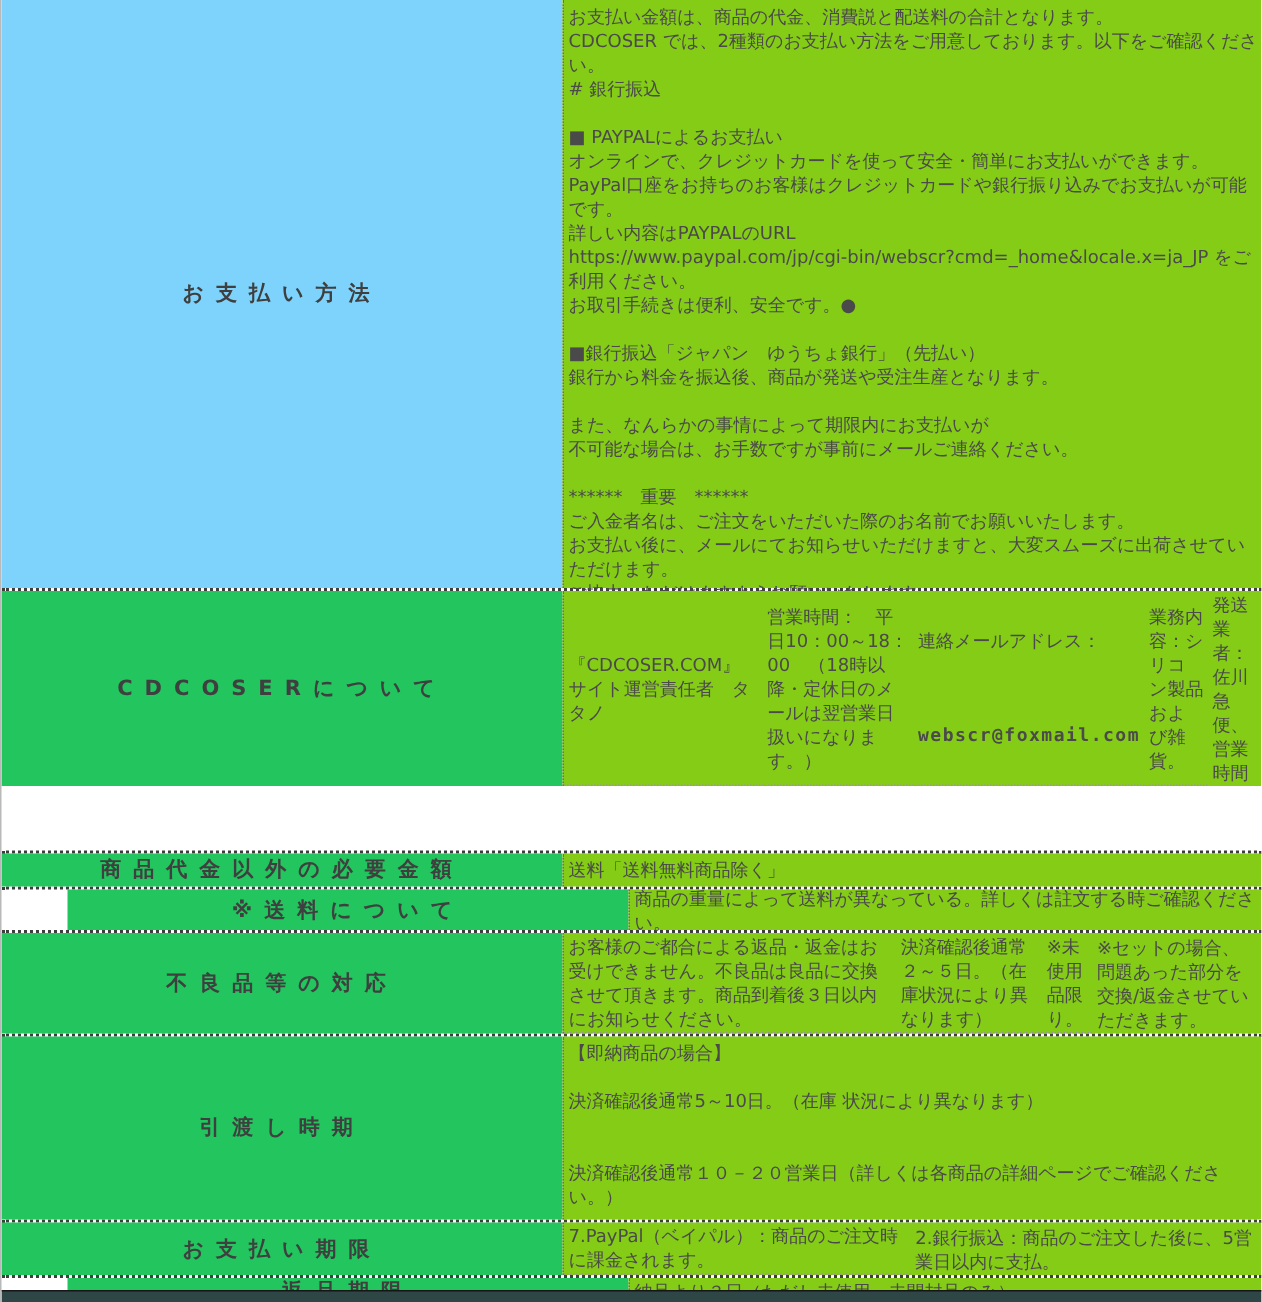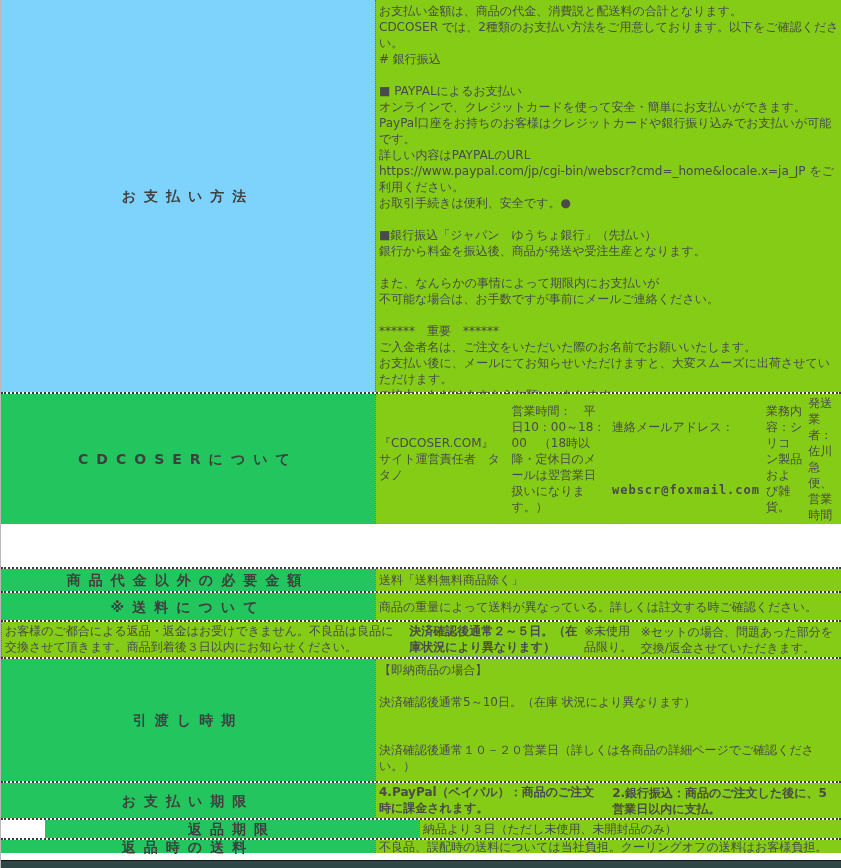--- a/index.html
+++ b/index.html
@@ -37,23 +37,23 @@
   .sub{
     box-sizing:border-box;
     display:flex;align-items:center;flex-wrap:wrap;
     padding:1px 3px;
     border-bottom:1px dotted #9a9a90;
   }
   .sub.last{border-bottom:none;}
   .single{display:flex;align-items:center;padding:1px 3px;box-sizing:border-box;}
   .r-pay{height:392px;}
   .h23{min-height:23px;} .h25{min-height:25px;}
-  .h28{min-height:28px;} .h17{min-height:17px;font-weight:bold;} .h16{min-height:16px;}
+  .h28{min-height:28px;} .h17{min-height:17px;} .h16{min-height:16px;}
   .r-extra{height:24px;margin-top:43px;}
-  .r-ship{height:29px;}
+  .r-ship{height:29px;padding-left:44px;}
   .r-delivery{height:124px;}
   .r-return{height:20px;padding-left:44px;}
   .r-retship{height:15px;}
   .email{font-weight:bold;font-family:"DejaVu Sans Mono",monospace;letter-spacing:1px;}
   .bottom-bar{
     position:absolute;left:0;bottom:0;
     width:841px;height:7px;
     background:#2e4646;border-top:1px solid #161616;
   }
 </style>
@@ -107,20 +107,21 @@
     <div class="hdr">商品代金以外の必要金額</div>
     <div class="cell single">送料「送料無料商品除く」</div>
   </section>
 
   <section class="row r-ship">
     <div class="hdr">※送料について</div>
     <div class="cell single">商品の重量によって送料が異なっている。詳しくは註文する時ご確認ください。</div>
   </section>
 
   <section class="row r-defect">
+    <div class="hdr">不良品等の対応</div>
     <div class="cell stack">
       <div class="sub">お客様のご都合による返品・返金はお受けできません。不良品は良品に交換させて頂きます。商品到着後３日以内にお知らせください。</div>
       <div class="sub h17">決済確認後通常２～５日。（在庫状況により異なります）</div>
       <div class="sub h16">※未使用品限り。</div>
       <div class="sub h16 last">※セットの場合、問題あった部分を交換/返金させていただきます。</div>
     </div>
   </section>
 
   <section class="row r-delivery">
     <div class="hdr">引渡し時期</div>
@@ -130,21 +131,21 @@
         <div class="line">決済確認後通常5～10日。（在庫 状況により異なります）</div>
         <div class="line">&nbsp;</div>
         <div class="line">&nbsp;</div>
         <div class="line">決済確認後通常１０－２０営業日（詳しくは各商品の詳細ページでご確認ください。）</div>
       </div>
   </section>
 
   <section class="row r-paydl">
     <div class="hdr">お支払い期限</div>
     <div class="cell stack">
-      <div class="sub h17">4.PayPal（ベイパル）：商品のご注文時に課金されます。</div>
+      <div class="sub h17">7.PayPal（ベイパル）：商品のご注文時に課金されます。</div>
       <div class="sub h17 last">2.銀行振込：商品のご注文した後に、5営業日以内に支払。</div>
     </div>
   </section>
 
   <section class="row r-return">
     <div class="hdr">返品期限</div>
     <div class="cell single">納品より３日（ただし未使用、未開封品のみ）</div>
   </section>
 
   <section class="row r-retship">

